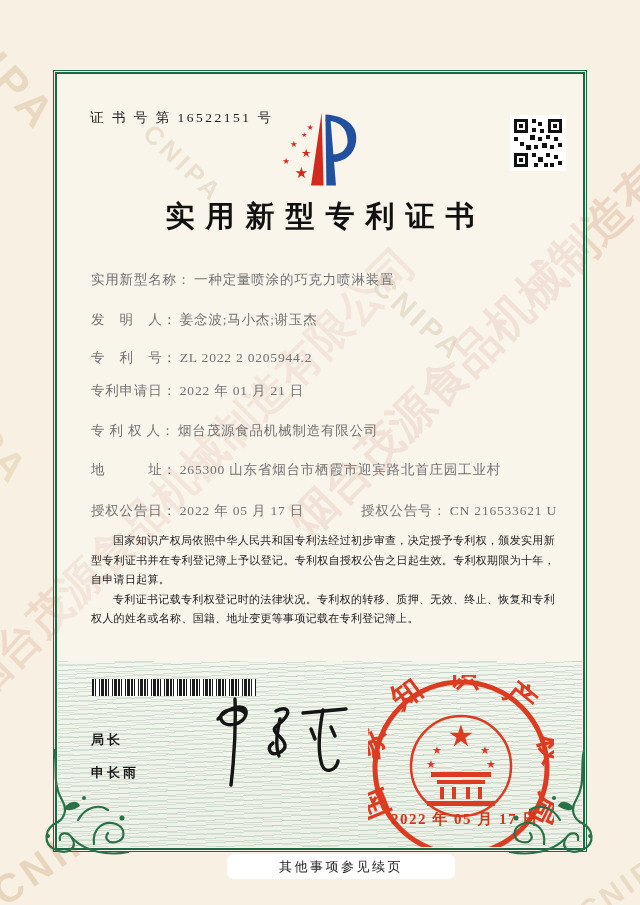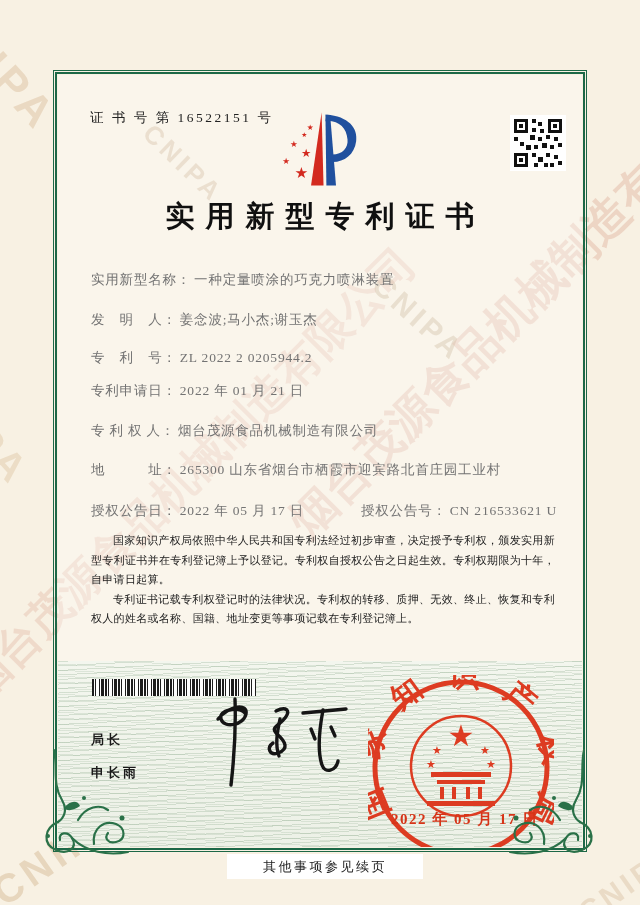--- a/index.html
+++ b/index.html
@@ -43,22 +43,22 @@
   .barcode{left:34px;top:604px;width:164px;height:17px;
      background:repeating-linear-gradient(90deg,#1c1c1c 0 2px,#fdfdfd 2px 3px,#1c1c1c 3px 4px,
         #fdfdfd 4px 7px,#1c1c1c 7px 8px,#fdfdfd 8px 9px,#1c1c1c 9px 12px,#fdfdfd 12px 13px);}
   .director,.director-name{left:33px;font-size:13px;font-weight:bold;letter-spacing:3px;
      font-family:"Liberation Sans","DejaVu Sans",sans-serif;color:#1a1a1a;}
   .director{top:656px;} .director-name{top:689px;}
   .signature{left:132px;top:612px;}
   .seal{left:310px;top:600px;opacity:0.95;}
   .seal-date{left:333px;top:735px;font-size:15px;letter-spacing:1.5px;color:#d63418;font-weight:bold;z-index:4;}
   .page-no{left:0;right:0;top:759px;text-align:center;font-size:12.5px;letter-spacing:1.5px;color:#222;}
-  .note{left:227px;top:854px;width:196px;height:25px;background:#ffffff;z-index:3;
-        display:flex;align-items:center;justify-content:center;font-size:13px;letter-spacing:2.5px;color:#222;}
+  .note{left:227px;top:854px;width:228px;height:25px;background:#ffffff;z-index:3;
+        display:flex;align-items:center;justify-content:center;font-size:13px;letter-spacing:2.5px;color:#222;border-radius:7px;}
   .logo{left:206px;top:26px;} .qr{left:452px;top:40px;}
 </style>
 </head>
 <body>
 
 <div class="page">
 
   <div class="wm wm-tl">CNIPA</div>
   <div class="wm wm-ml">CNIPA</div>
   <div class="wm wm-bl">CNIPA</div>

